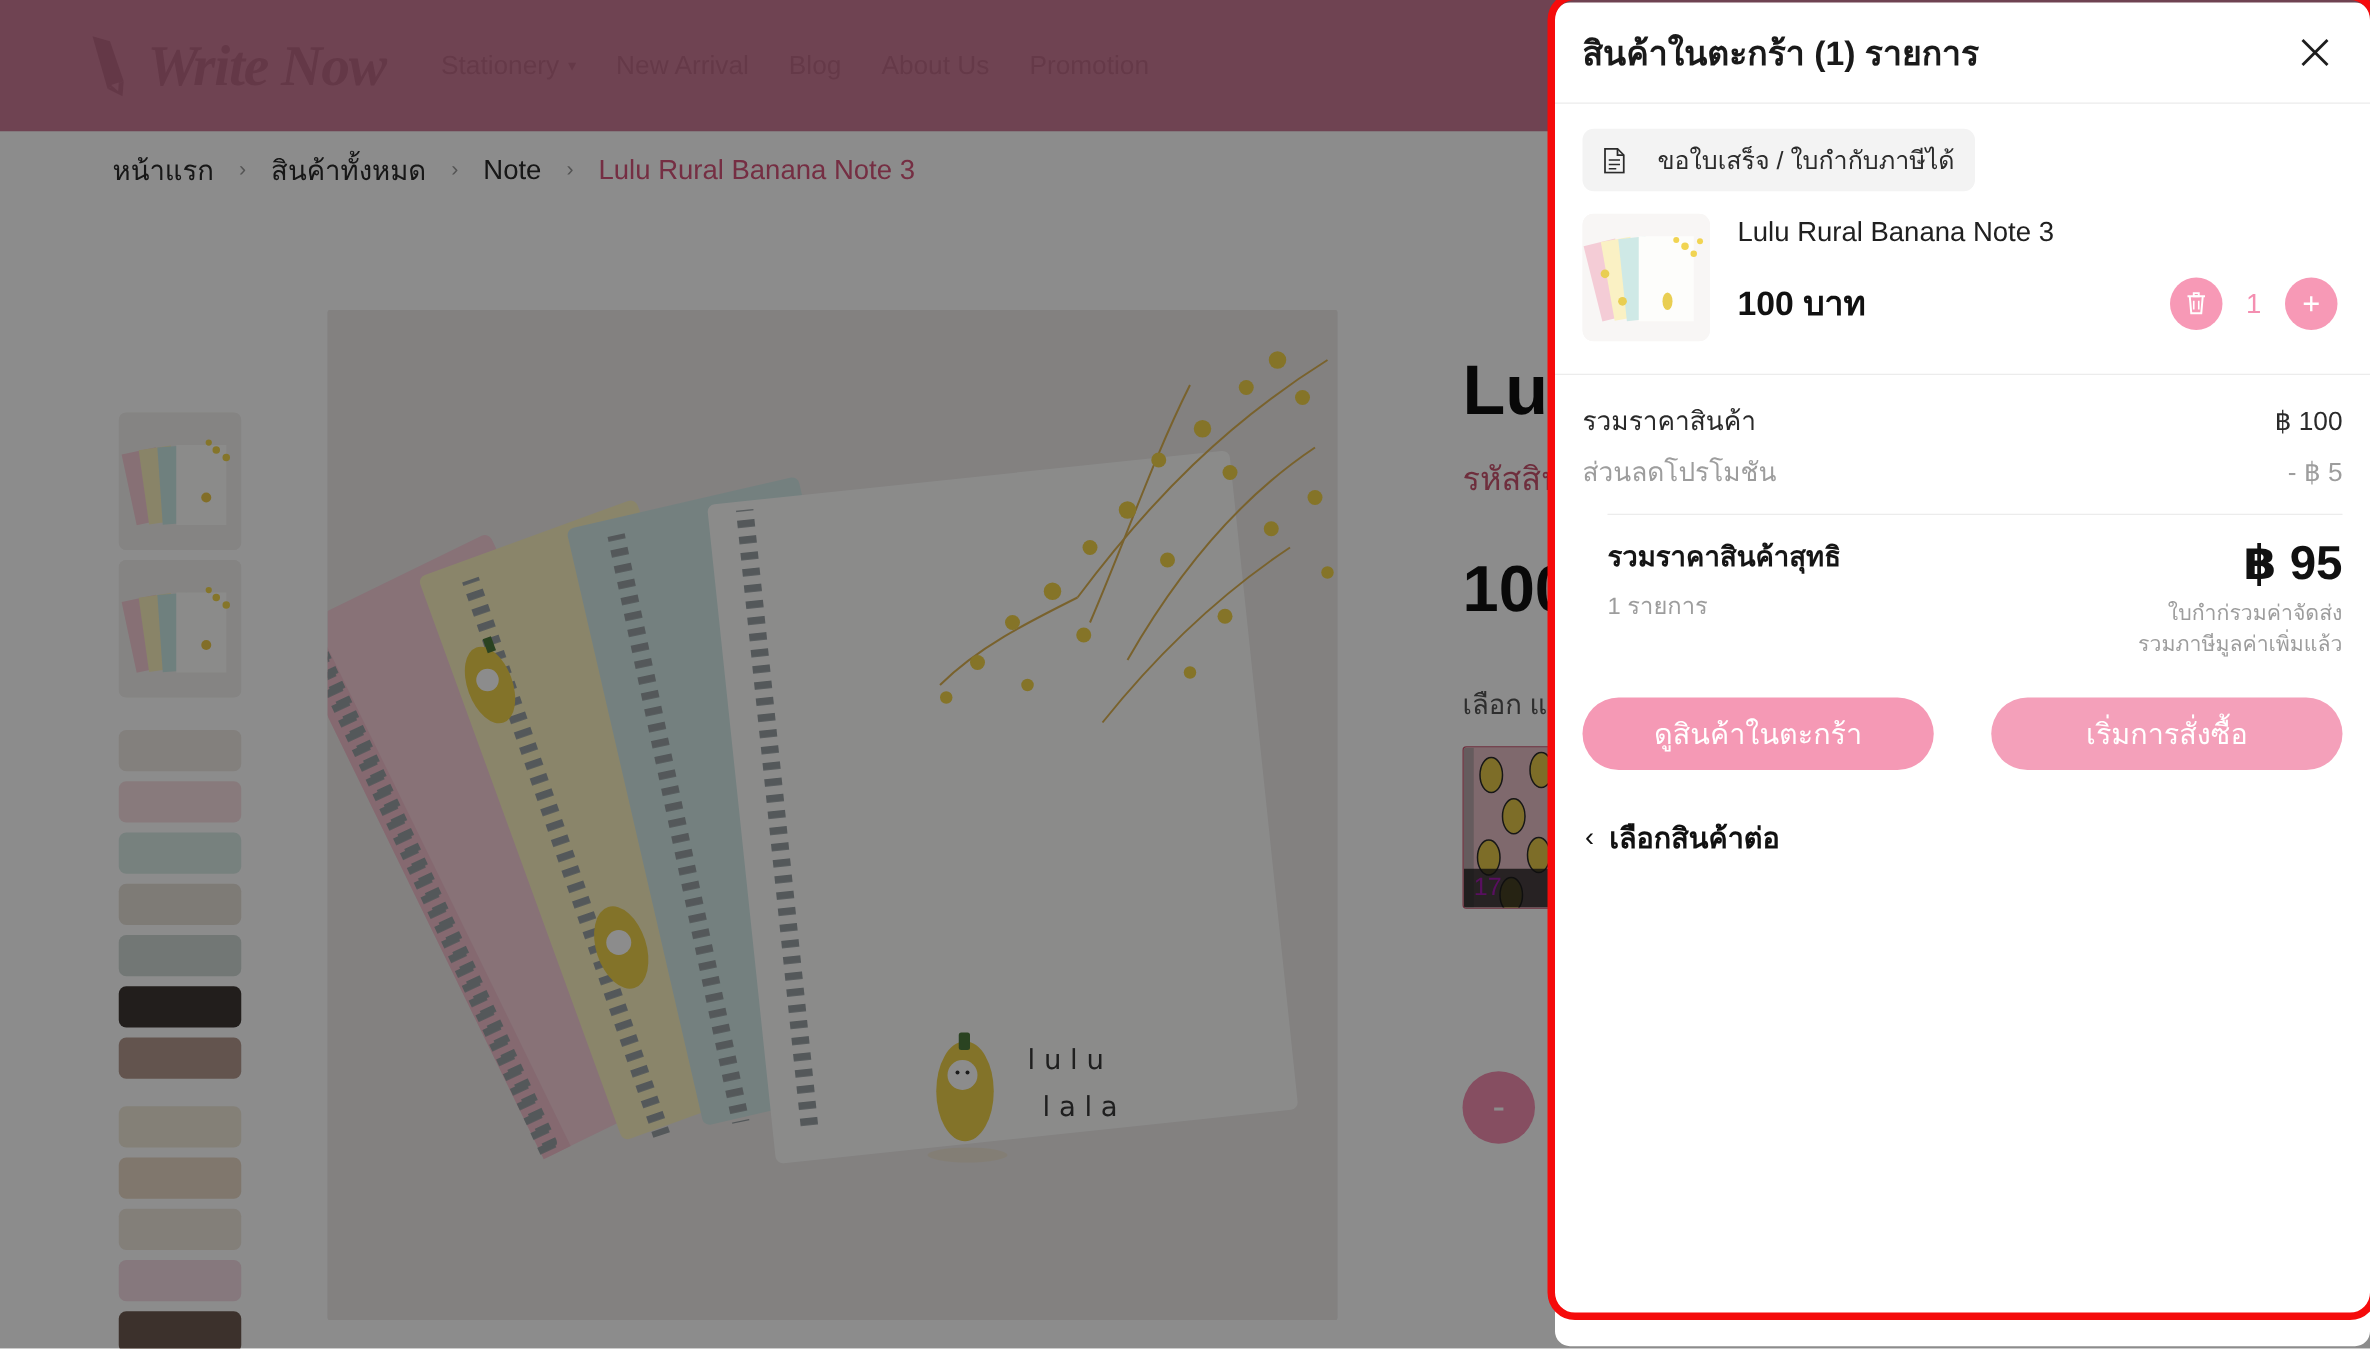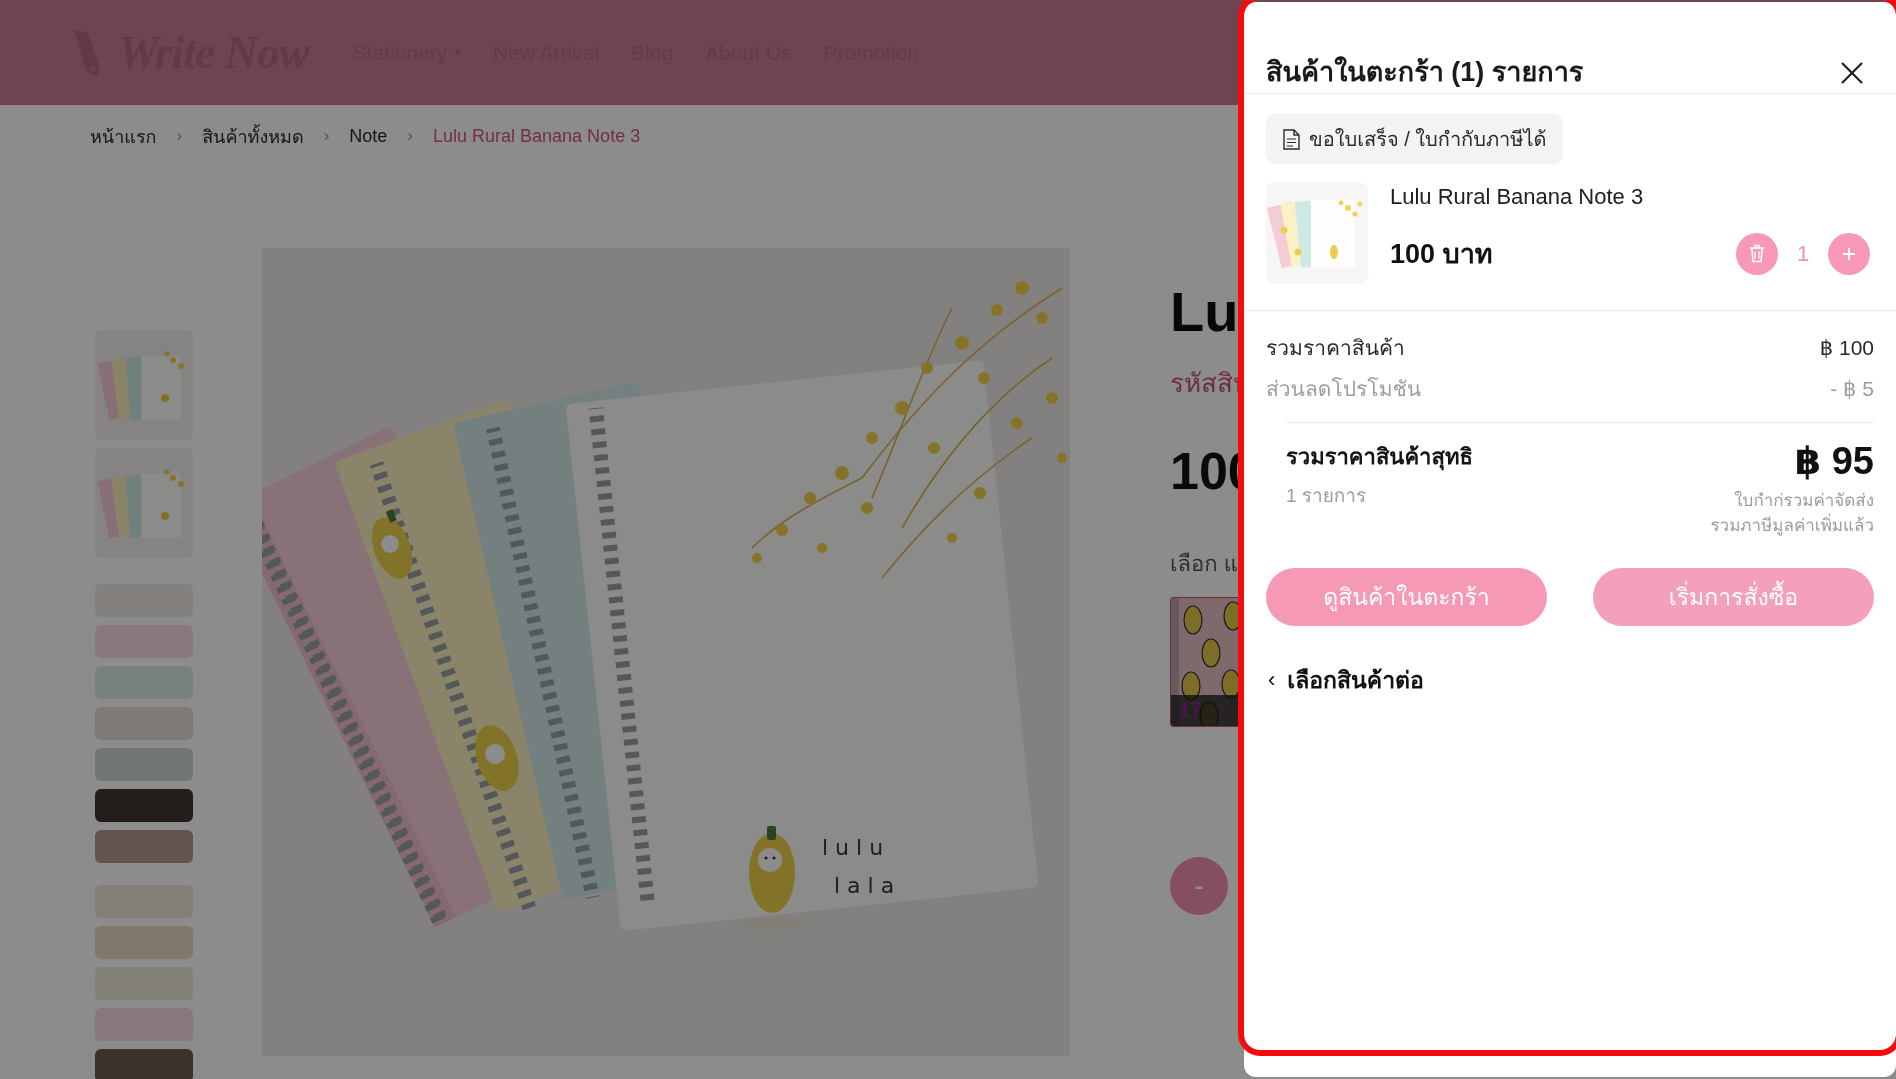--- a/index.html
+++ b/index.html
@@ -31,21 +31,21 @@
   .nav-item {
     font-size:21px; color:#1b1b1b; white-space:nowrap;
     display:flex; align-items:center; gap:7px; cursor:pointer;
   }
   .caret { font-size:13px; }
 
   .breadcrumb-bar {
     position:absolute; top:105px; left:0; width:1896px; height:62px;
     background:#fff; display:flex; align-items:center; padding-left:90px; gap:20px;
   }
-  .bc-item { font-size:18px; color:#2a2a2a; white-space:nowrap; cursor:pointer; }
+  .bc-item { font-size:22px; color:#2a2a2a; white-space:nowrap; cursor:pointer; }
   .bc-item.current { color:#d5557a; }
   .bc-sep { font-size:17px; color:#9a9a9a; }
 
   
   .thumb-rail { position:absolute; left:95px; top:330px; width:98px; display:flex; flex-direction:column; gap:8px; }
   .thumb {
     width:98px; height:110px; border-radius:6px; overflow:hidden;
     background:#f2f0ee; position:relative; cursor:pointer;
   }
   .thumb.small { height:33px; }
@@ -96,32 +96,32 @@
   }
   
   #highlight-frame {
     position:absolute; z-index:70;
     left:1238px; top:-6px; width:664px; height:1062px;
     border:6px solid #f50b0b; border-radius:22px;
     pointer-events:none;
   }
 
   .cart-head {
-    height:92px; display:flex; align-items:flex-end; justify-content:space-between;
+    height:81px; display:flex; align-items:center; justify-content:space-between;
     padding:0 24px 0 22px; border-bottom:1px solid #ececec; flex:0 0 auto;
   }
   .cart-title { font-size:27px; font-weight:600; color:#1a1a1a; }
   .close-x {
     width:40px; height:40px; display:flex; align-items:center; justify-content:center;
     cursor:pointer; color:#1d1d1d;
   }
 
   .receipt-row { padding:20px 22px 0 22px; }
   .receipt-chip {
-    display:inline-flex; align-items:center; gap:8px;
+    display:inline-flex; align-items:center; gap:25px;
     background:#f3f3f3; border-radius:9px; padding:9px 16px;
     font-size:20px; color:#2b2b2b; cursor:pointer;
   }
 
   .cart-item {
     display:flex; align-items:flex-start; gap:22px;
     padding:18px 22px 26px 22px;
   }
   .item-thumb {
     width:102px; height:102px; border-radius:9px; overflow:hidden;

